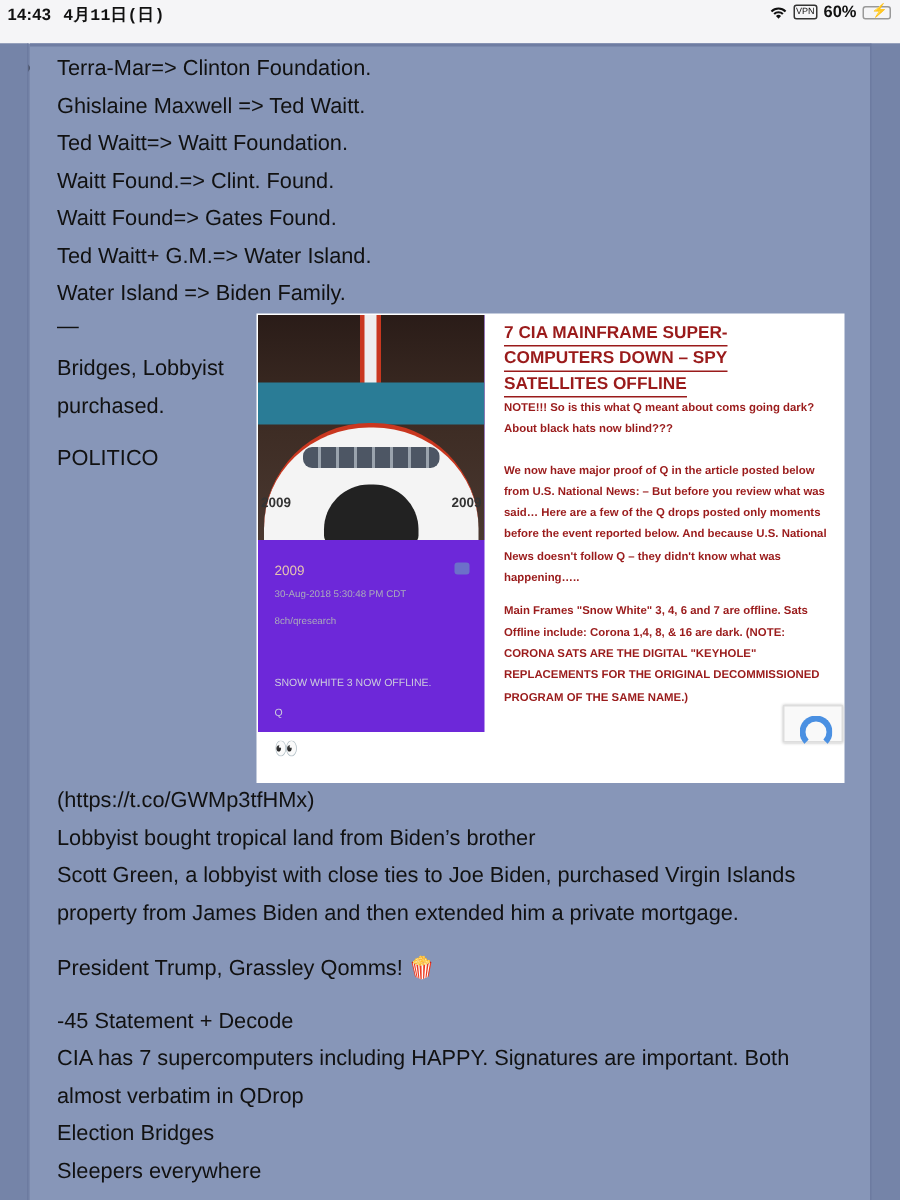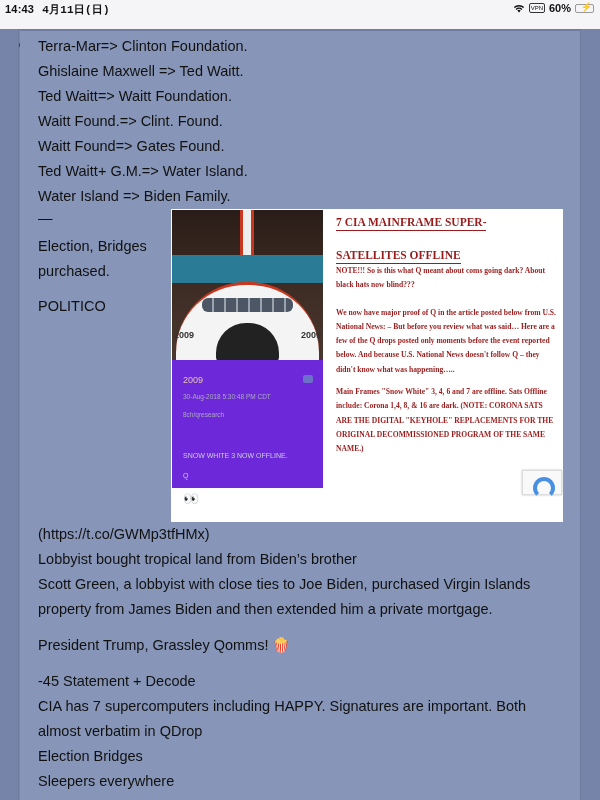--- a/index.html
+++ b/index.html
@@ -36,21 +36,21 @@
   .numL { position: absolute; left: 2px; top: 120px; font-size: 9px; color: #333; font-weight: bold; }
   .numR { position: absolute; right: 2px; top: 120px; font-size: 9px; color: #333; font-weight: bold; }
   .dc-year { position: absolute; left: 11px; top: 165px; font-size: 9px; color: #e4c3b0; }
   .dc-badge { position: absolute; right: 10px; top: 165px; width: 10px; height: 8px; background: #6c70c9; border-radius: 2px; }
   .dc-date { position: absolute; left: 11px; top: 183px; font-size: 6.5px; color: #aab; }
   .dc-board { position: absolute; left: 11px; top: 201px; font-size: 6.5px; color: #aab; }
   .dc-msg { position: absolute; left: 11px; top: 242px; font-size: 7px; color: #ccd; }
   .dc-q { position: absolute; left: 11px; top: 262px; font-size: 7px; color: #ccd; }
   .eyes { position: absolute; left: 12px; top: 282px; font-size: 13px; }
 
-  .article { position: absolute; left: 165px; top: 5px; width: 222px; color: #9a1b1b; font-family: Liberation Serif, serif; }
+  .article { position: absolute; left: 165px; top: 5px; width: 222px; color: #9a1b1b; }
   .headline { font-size: 11.5px; font-weight: bold; line-height: 16px; }
   .headline span { display: inline-block; border-bottom: 1.5px solid #9a1b1b; }
   .para { font-size: 7.6px; font-weight: bold; line-height: 14.3px; }
   .gap { height: 13px; }
   .recaptcha { position: absolute; right: 1px; top: 261px; width: 40px; height: 25px; background: #f9f9f9; border: 1px solid #ddd; box-shadow: 0 0 2px #bbb; }
   .recaptcha::before { content: ""; position: absolute; left: 10px; top: 6px; width: 14px; height: 14px; border-radius: 50%; border: 4px solid #4a90e2; border-bottom-color: transparent; }
 </style>
 </head>
 <body>
 
@@ -78,21 +78,21 @@
 <div class="gutter-right"></div>
 
 <div class="line" style="top:38px">Terra-Mar=&gt; Clinton Foundation.</div>
 <div class="line" style="top:63px">Ghislaine Maxwell =&gt; Ted Waitt.</div>
 <div class="line" style="top:88px">Ted Waitt=&gt; Waitt Foundation.</div>
 <div class="line" style="top:113px">Waitt Found.=&gt; Clint. Found.</div>
 <div class="line" style="top:138px">Waitt Found=&gt; Gates Found.</div>
 <div class="line" style="top:163px">Ted Waitt+ G.M.=&gt; Water Island.</div>
 <div class="line" style="top:188px">Water Island =&gt; Biden Family.</div>
 <div class="line" style="top:210px">—</div>
-<div class="line" style="top:238px">Election, Bridges</div>
+<div class="line" style="top:238px">Bridges, Lobbyist</div>
 <div class="line" style="top:263px">purchased.</div>
 <div class="line" style="top:298px">POLITICO</div>
 
 <div class="embed">
   <div class="dark-card">
     <div class="photo">
       <div class="tail"></div>
       <div class="wing"></div>
       <div class="fuselage"></div>
       <div class="cockpit"></div>
@@ -105,21 +105,21 @@
     <div class="dc-date">30-Aug-2018 5:30:48 PM CDT</div>
     <div class="dc-board">8ch/qresearch</div>
     <div class="dc-msg">SNOW WHITE 3 NOW OFFLINE.</div>
     <div class="dc-q">Q</div>
   </div>
   <div class="eyes">👀</div>
 
   <div class="article">
     <div class="headline">
       <span>7 CIA MAINFRAME SUPER-</span><br>
-      <br>
+      <span>COMPUTERS DOWN – SPY</span><br>
       <span>SATELLITES OFFLINE</span>
     </div>
     <div class="para">NOTE!!! So is this what Q meant about coms going dark? About black hats now blind???</div>
     <div class="gap"></div>
     <div class="para">We now have major proof of Q in the article posted below from U.S. National News: – But before you review what was said… Here are a few of the Q drops posted only moments before the event reported below. And because U.S. National News doesn't follow Q – they didn't know what was happening…..</div>
     <div class="gap" style="height:8px"></div>
     <div class="para">Main Frames "Snow White" 3, 4, 6 and 7 are offline. Sats Offline include: Corona 1,4, 8, &amp; 16 are dark. (NOTE: CORONA SATS ARE THE DIGITAL "KEYHOLE" REPLACEMENTS FOR THE ORIGINAL DECOMMISSIONED PROGRAM OF THE SAME NAME.)</div>
   </div>
   <div class="recaptcha"></div>
 </div>

